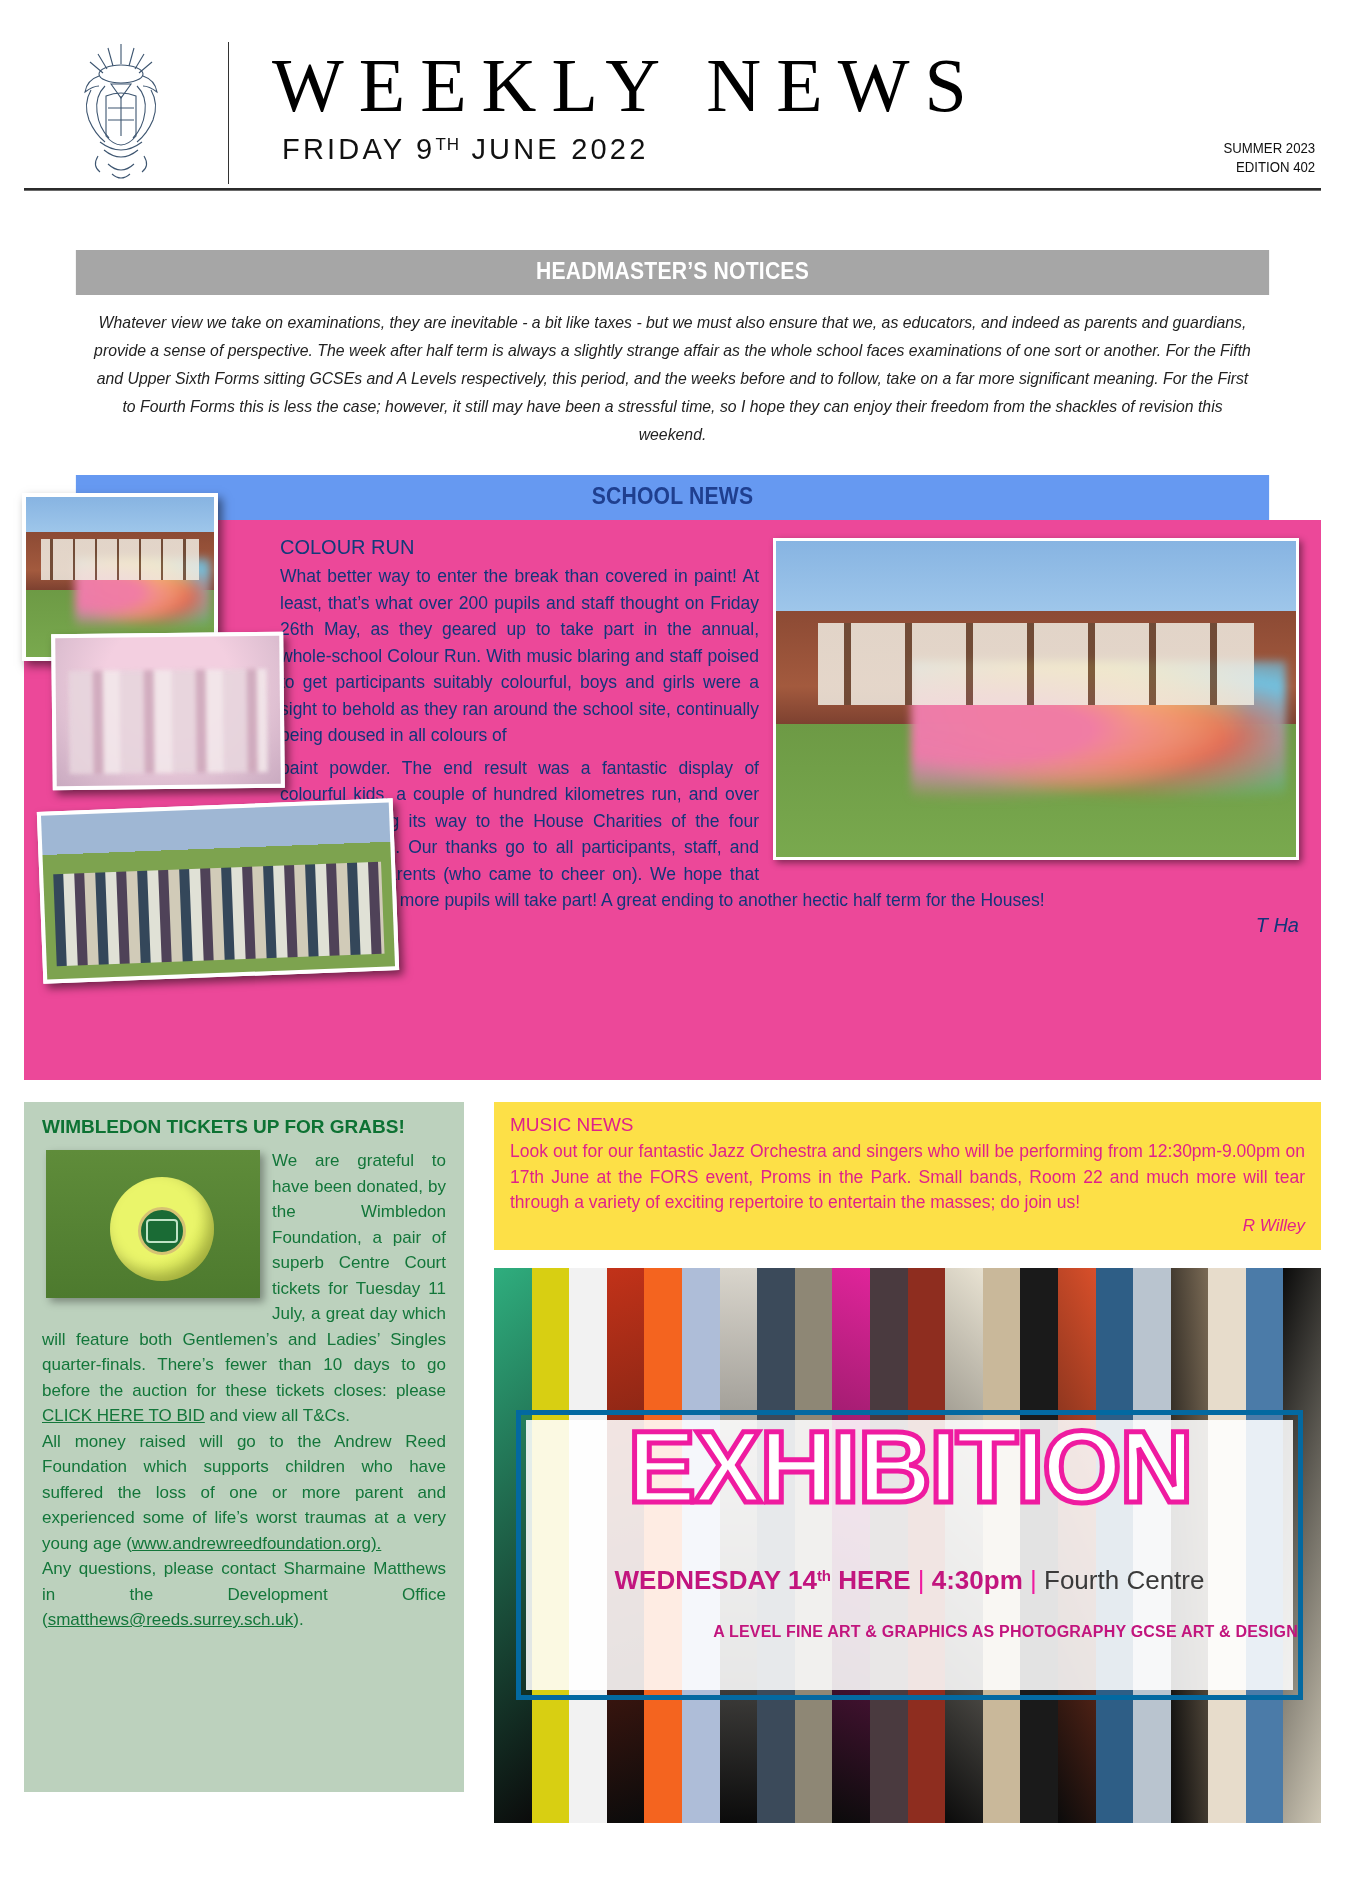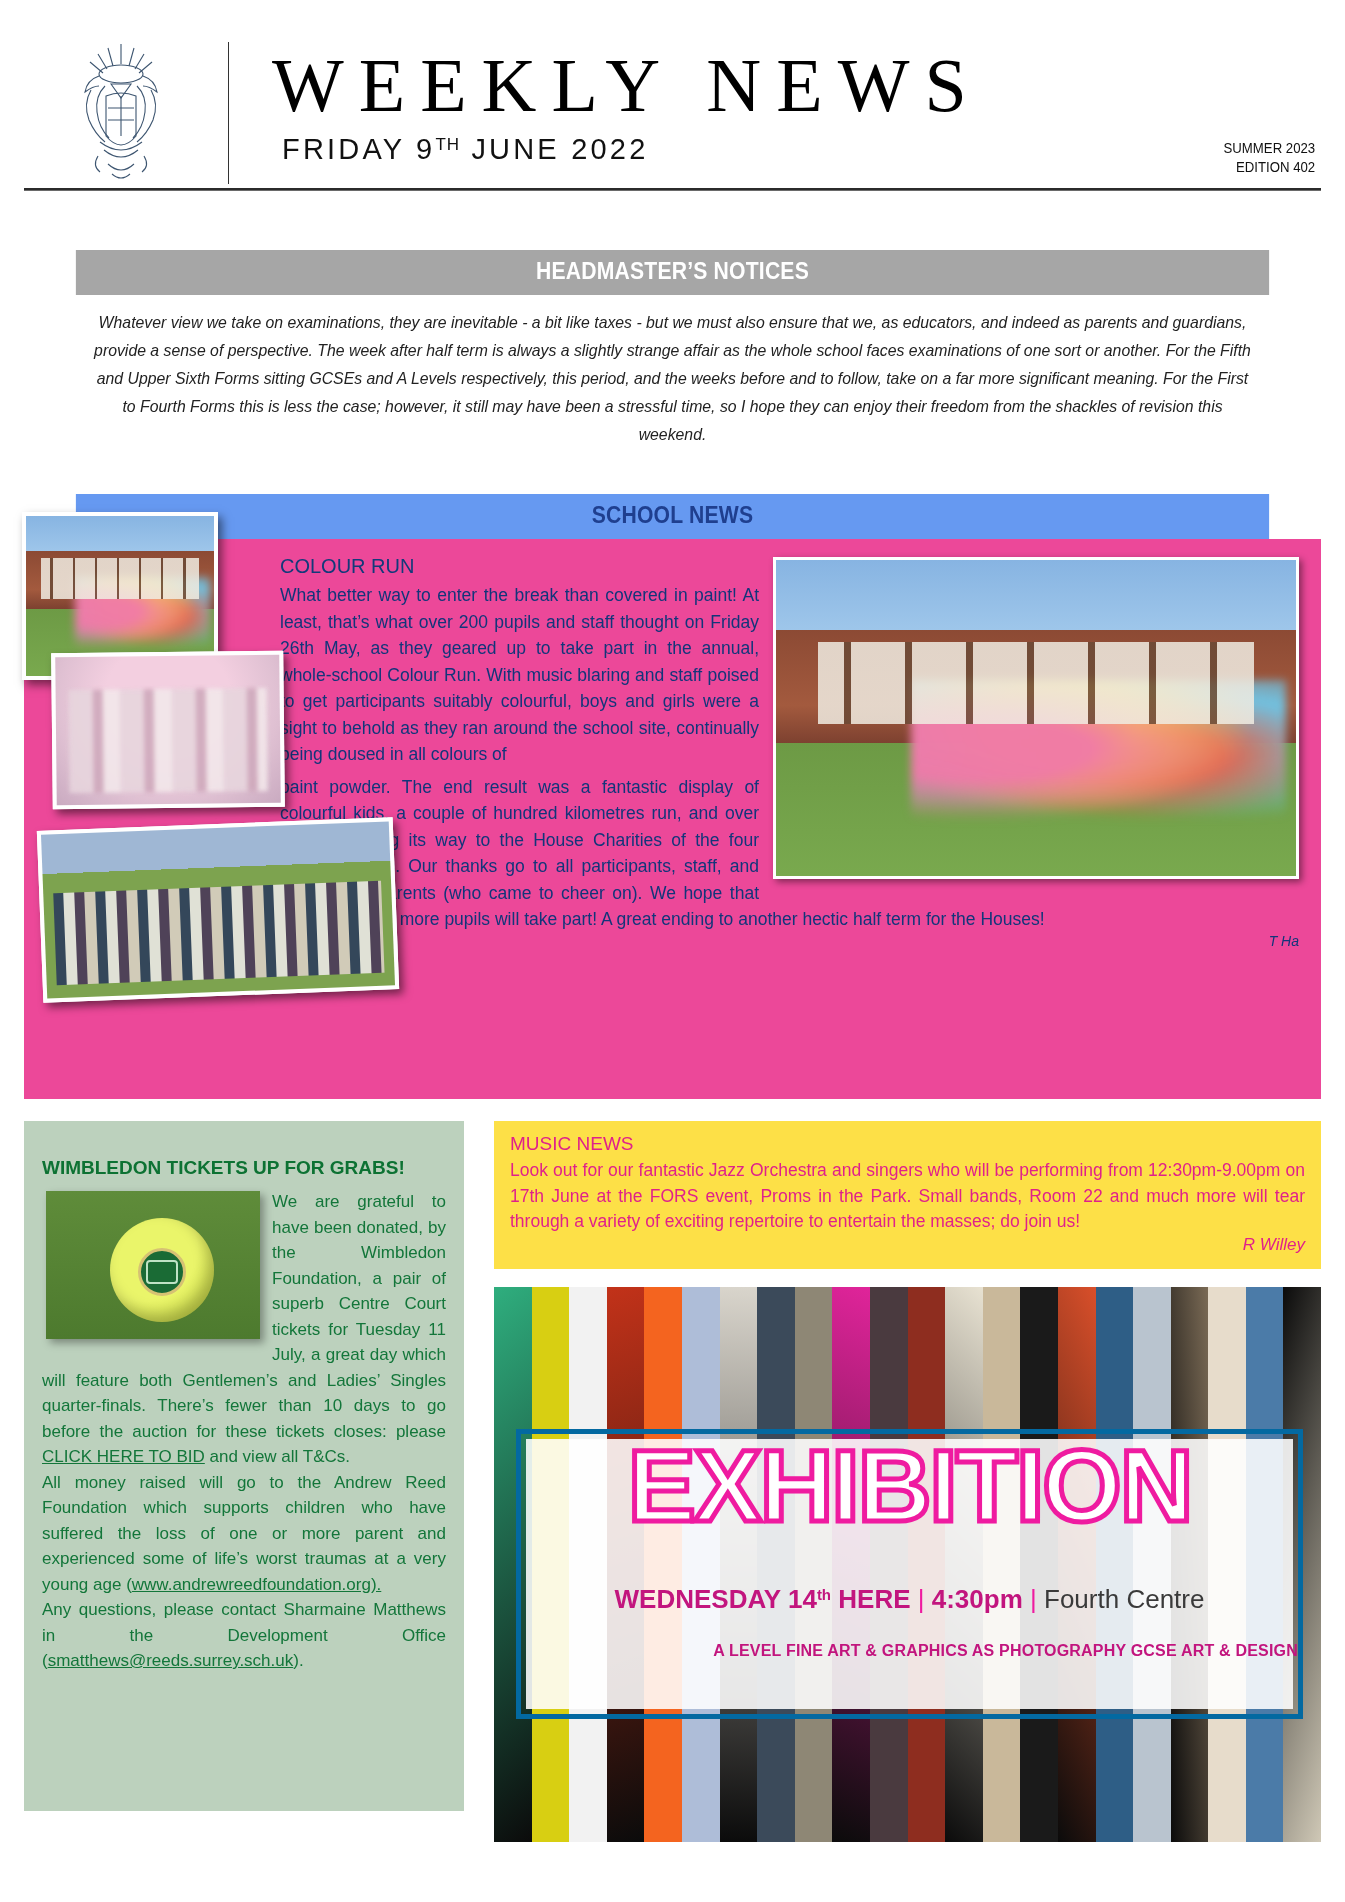--- a/index.html
+++ b/index.html
@@ -53,33 +53,33 @@
   .bar-blue { background: #6699f1; color: #1f3f8f; }
 
   .hm-wrap { margin: 18px 24px 0; }
   .hm-text {
     font-style: italic; font-size: 17px; line-height: 28px;
     text-align: center; color: #222; padding: 14px 22px 0;
     transform: scaleX(0.93); transform-origin: center top;
   }
 
   
-  .school-news { position: relative; margin: 45px 24px 0; }
+  .school-news { position: relative; margin: 26px 24px 0; }
   .sn-body {
     background: #ec4899; padding: 16px 22px 18px 256px; min-height: 560px;
     position: relative;
   }
   .sn-head {
     font-size: 20px; color: #123a7a; font-weight: 500; margin-bottom: 4px;
   }
   .sn-p {
     font-size: 17.5px; line-height: 26.5px; color: #12357a;
     text-align: justify;
   }
-  .sn-signature { text-align: right; font-style: italic; font-size: 14px; color: #12357a; }
+  .sn-signature { text-align: right; font-style: italic; font-size: 20px; color: #12357a; }
 
   
   .float-photo-big {
     float: right; width: 526px; height: 322px; margin: 2px 0 8px 14px;
     border: 3px solid #ffffff; box-shadow: 3px 3px 7px rgba(0,0,0,.45);
     position: relative; overflow: hidden; background: #6c8f4e;
   }
 
   
   .ph { position: relative; overflow: hidden; }
@@ -137,21 +137,21 @@
     filter: blur(2px); opacity:.9;
   }
 
   
   .lower { position: relative; margin: 22px 24px 0; }
   .wimbledon {
     position: absolute; left: 0; top: 0; width: 440px; min-height: 690px;
     background: #bcd1bd; padding: 14px 18px 18px;
   }
   .wimb-head {
-    font-weight: bold; font-size: 19px; color: #0d7233; margin-bottom: 10px; margin-top: 22px;
+    font-weight: bold; font-size: 19px; color: #0d7233; margin-bottom: 10px;
   }
   .wimb-photo {
     float: left; width: 214px; height: 148px; margin: 2px 12px 4px 4px;
     box-shadow: 4px 4px 8px rgba(0,0,0,.35);
     background: linear-gradient(to bottom,#5f8c3a 0%, #4d7a2e 100%);
     position: relative; overflow: hidden;
   }
   .tennis-ball {
     position: absolute; left: 30%; top: 18%; width: 104px; height: 104px;
     border-radius: 50%;

